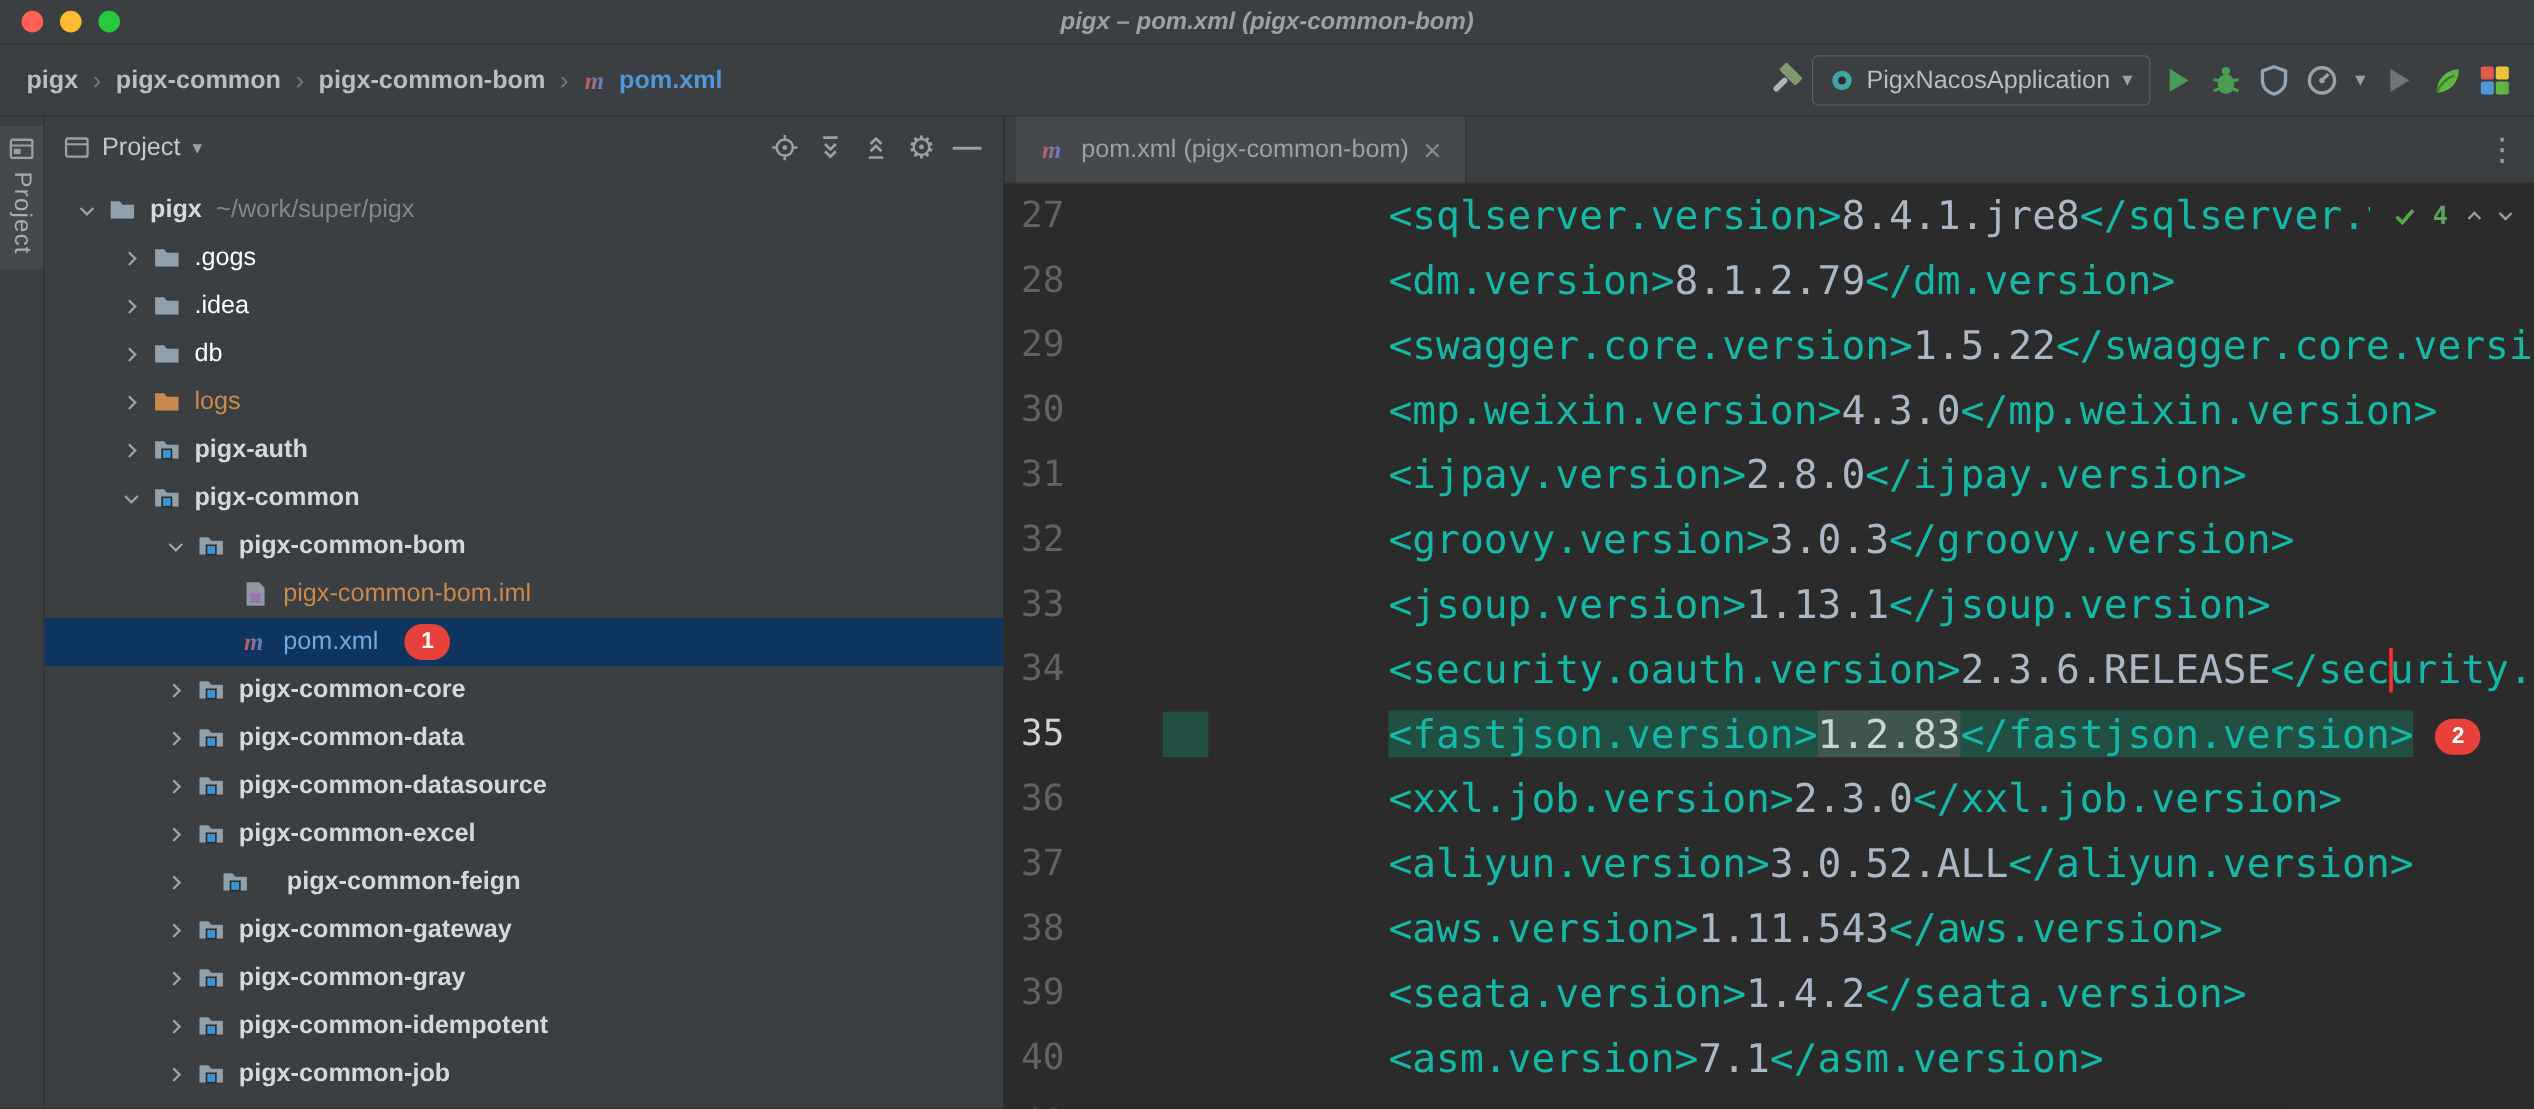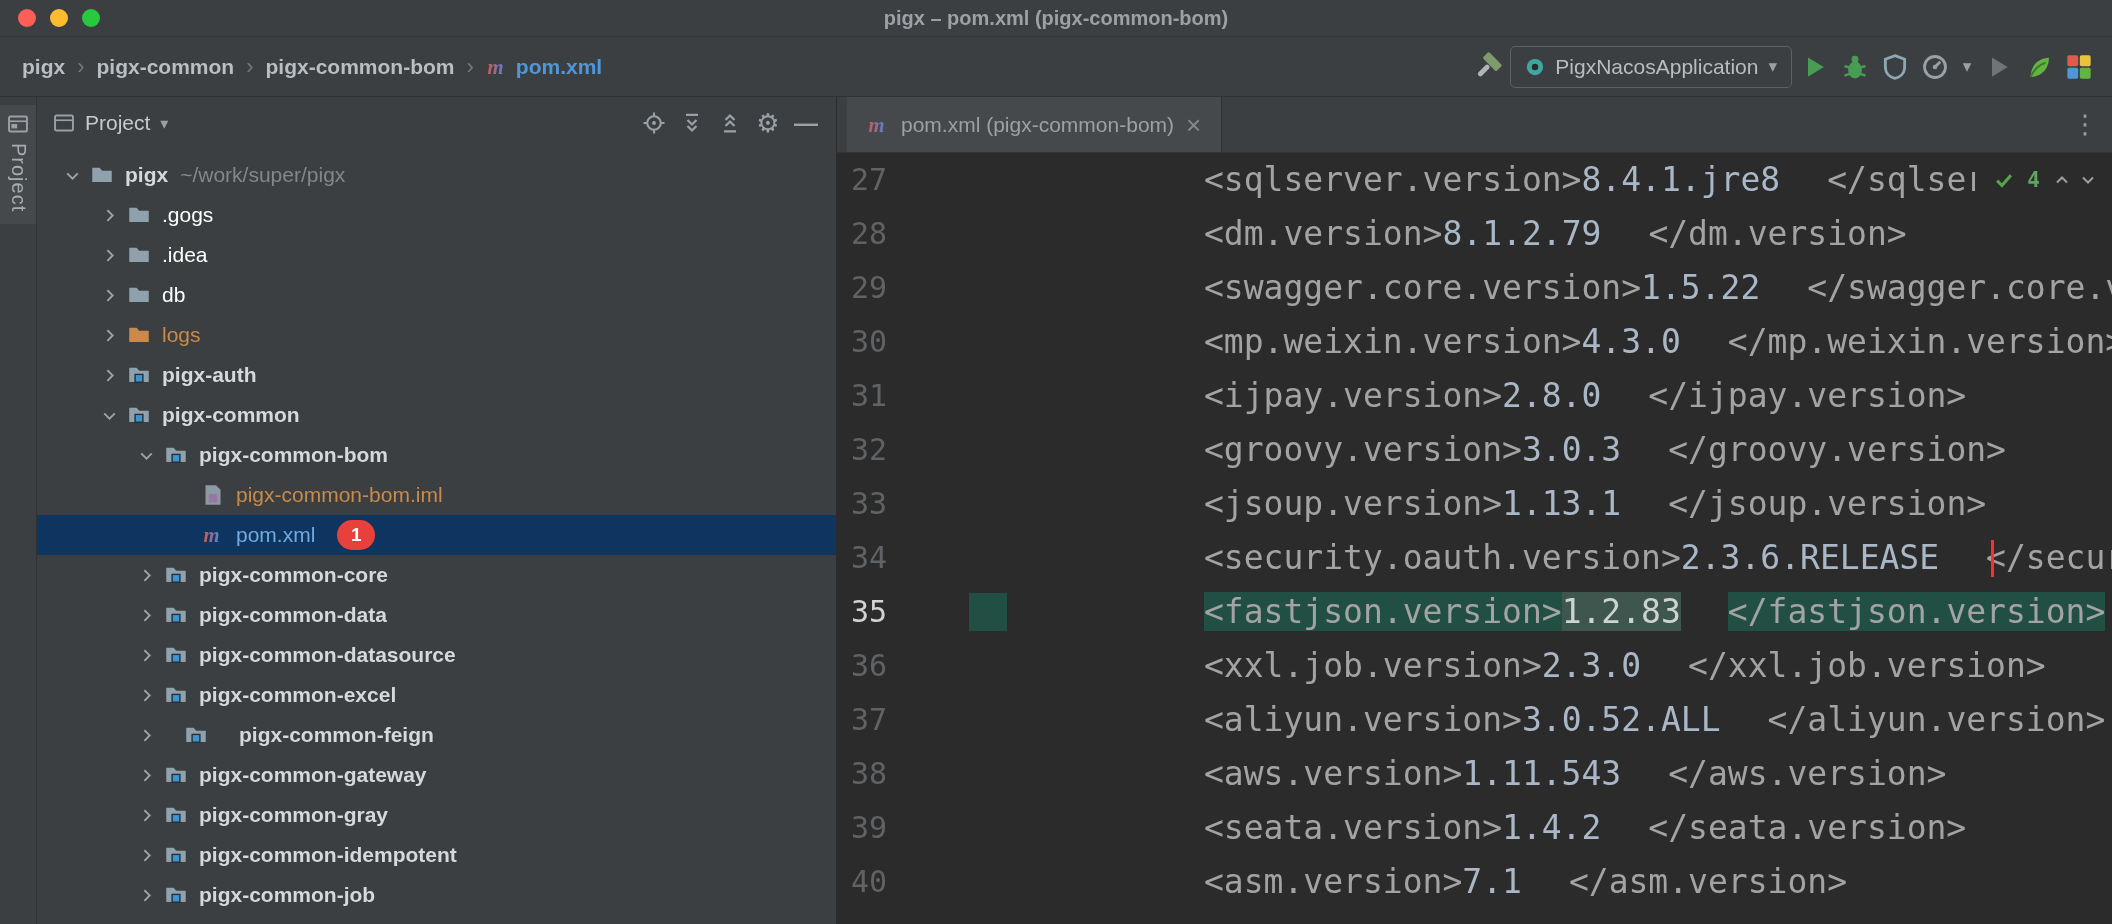--- a/index.html
+++ b/index.html
@@ -1,21 +1,21 @@
 <!DOCTYPE html>
 <html><head>
 <meta charset="utf-8">
 <style>
   html,body{margin:0;padding:0;background:#1e1e1e;}
   .app{position:relative;width:2112px;height:924px;overflow:hidden;background:#2b2b2b;
        font-family:"Liberation Sans",sans-serif;color:#bbbec1;-webkit-font-smoothing:antialiased;}
 
   
   .titlebar{position:absolute;left:0;top:0;width:100%;height:36px;background:#3c3f41;
-            border-bottom:1px solid #333537;display:flex;align-items:center;justify-content:center;}
+            border-bottom:1px solid #333537;display:flex;align-items:center;justify-content:center;font-style:italic;}
   .traffic{position:absolute;left:18px;top:9px;display:flex;gap:14px;}
   .dot{width:18px;height:18px;border-radius:50%;}
   .dot.red{background:#ff5f57;}.dot.yellow{background:#fdbc2f;}.dot.green{background:#28c83f;}
   .title-text{font-size:20px;font-weight:700;color:#9da1a5;}
 
   
   .navbar{position:absolute;left:0;top:37px;width:100%;height:59px;background:#3c3f41;
           border-bottom:1px solid #323232;display:flex;align-items:center;}
   .crumbs{display:flex;align-items:center;gap:12px;padding-left:22px;font-size:21px;font-weight:700;color:#b9bec2;}
   .crumb{display:flex;align-items:center;gap:8px;cursor:default;}
@@ -68,21 +68,21 @@
        border-right:1px solid #323232;box-sizing:border-box;}
   .tab-label{font-size:21px;color:#9ba1a7;}
   .tab-close{color:#85898c;font-size:26px;line-height:1;}
   .tabbar-more{margin-left:auto;padding-right:14px;color:#9aa0a5;font-size:26px;}
   .codewrap{position:absolute;left:0;top:56px;right:0;bottom:0;overflow:hidden;
             font-family:"DejaVu Sans Mono",monospace;padding-top:0;}
   .cline{position:relative;height:54px;line-height:54px;white-space:pre;}
   .lnum{position:absolute;left:0;top:0;width:50px;text-align:right;font-size:30px;color:#5f6366;}
   .cline.active .lnum{color:#d0d2d4;}
   .ctext{position:absolute;left:320px;top:0;font-size:33px;}
-  .xml-tag{color:#a3a3a3;margin-left:47px;}
+  .xml-tag{color:#14b8a6;}
   .xml-value{color:#a9b7c6;}
   .xml-tag.hl{background:#214f44;}
   .xml-value.hlv{background:#3f564e;color:#ccd4d1;}
   .indent-hl{position:absolute;left:132px;top:8px;width:38px;height:38px;background:#214f44;}
   .red-caret{position:absolute;left:1154px;top:9px;width:3px;height:37px;background:#ff2d2d;}
   .inspections{position:absolute;right:0;top:4px;height:46px;display:flex;align-items:center;gap:12px;
                background:#2b2b2b;padding:0 14px 0 18px;}
   .insp-count{color:#5da55f;font-size:21px;font-weight:700;}
   .insp-nav{display:flex;align-items:center;gap:6px;color:#9aa0a5;}
   svg{display:block;}

